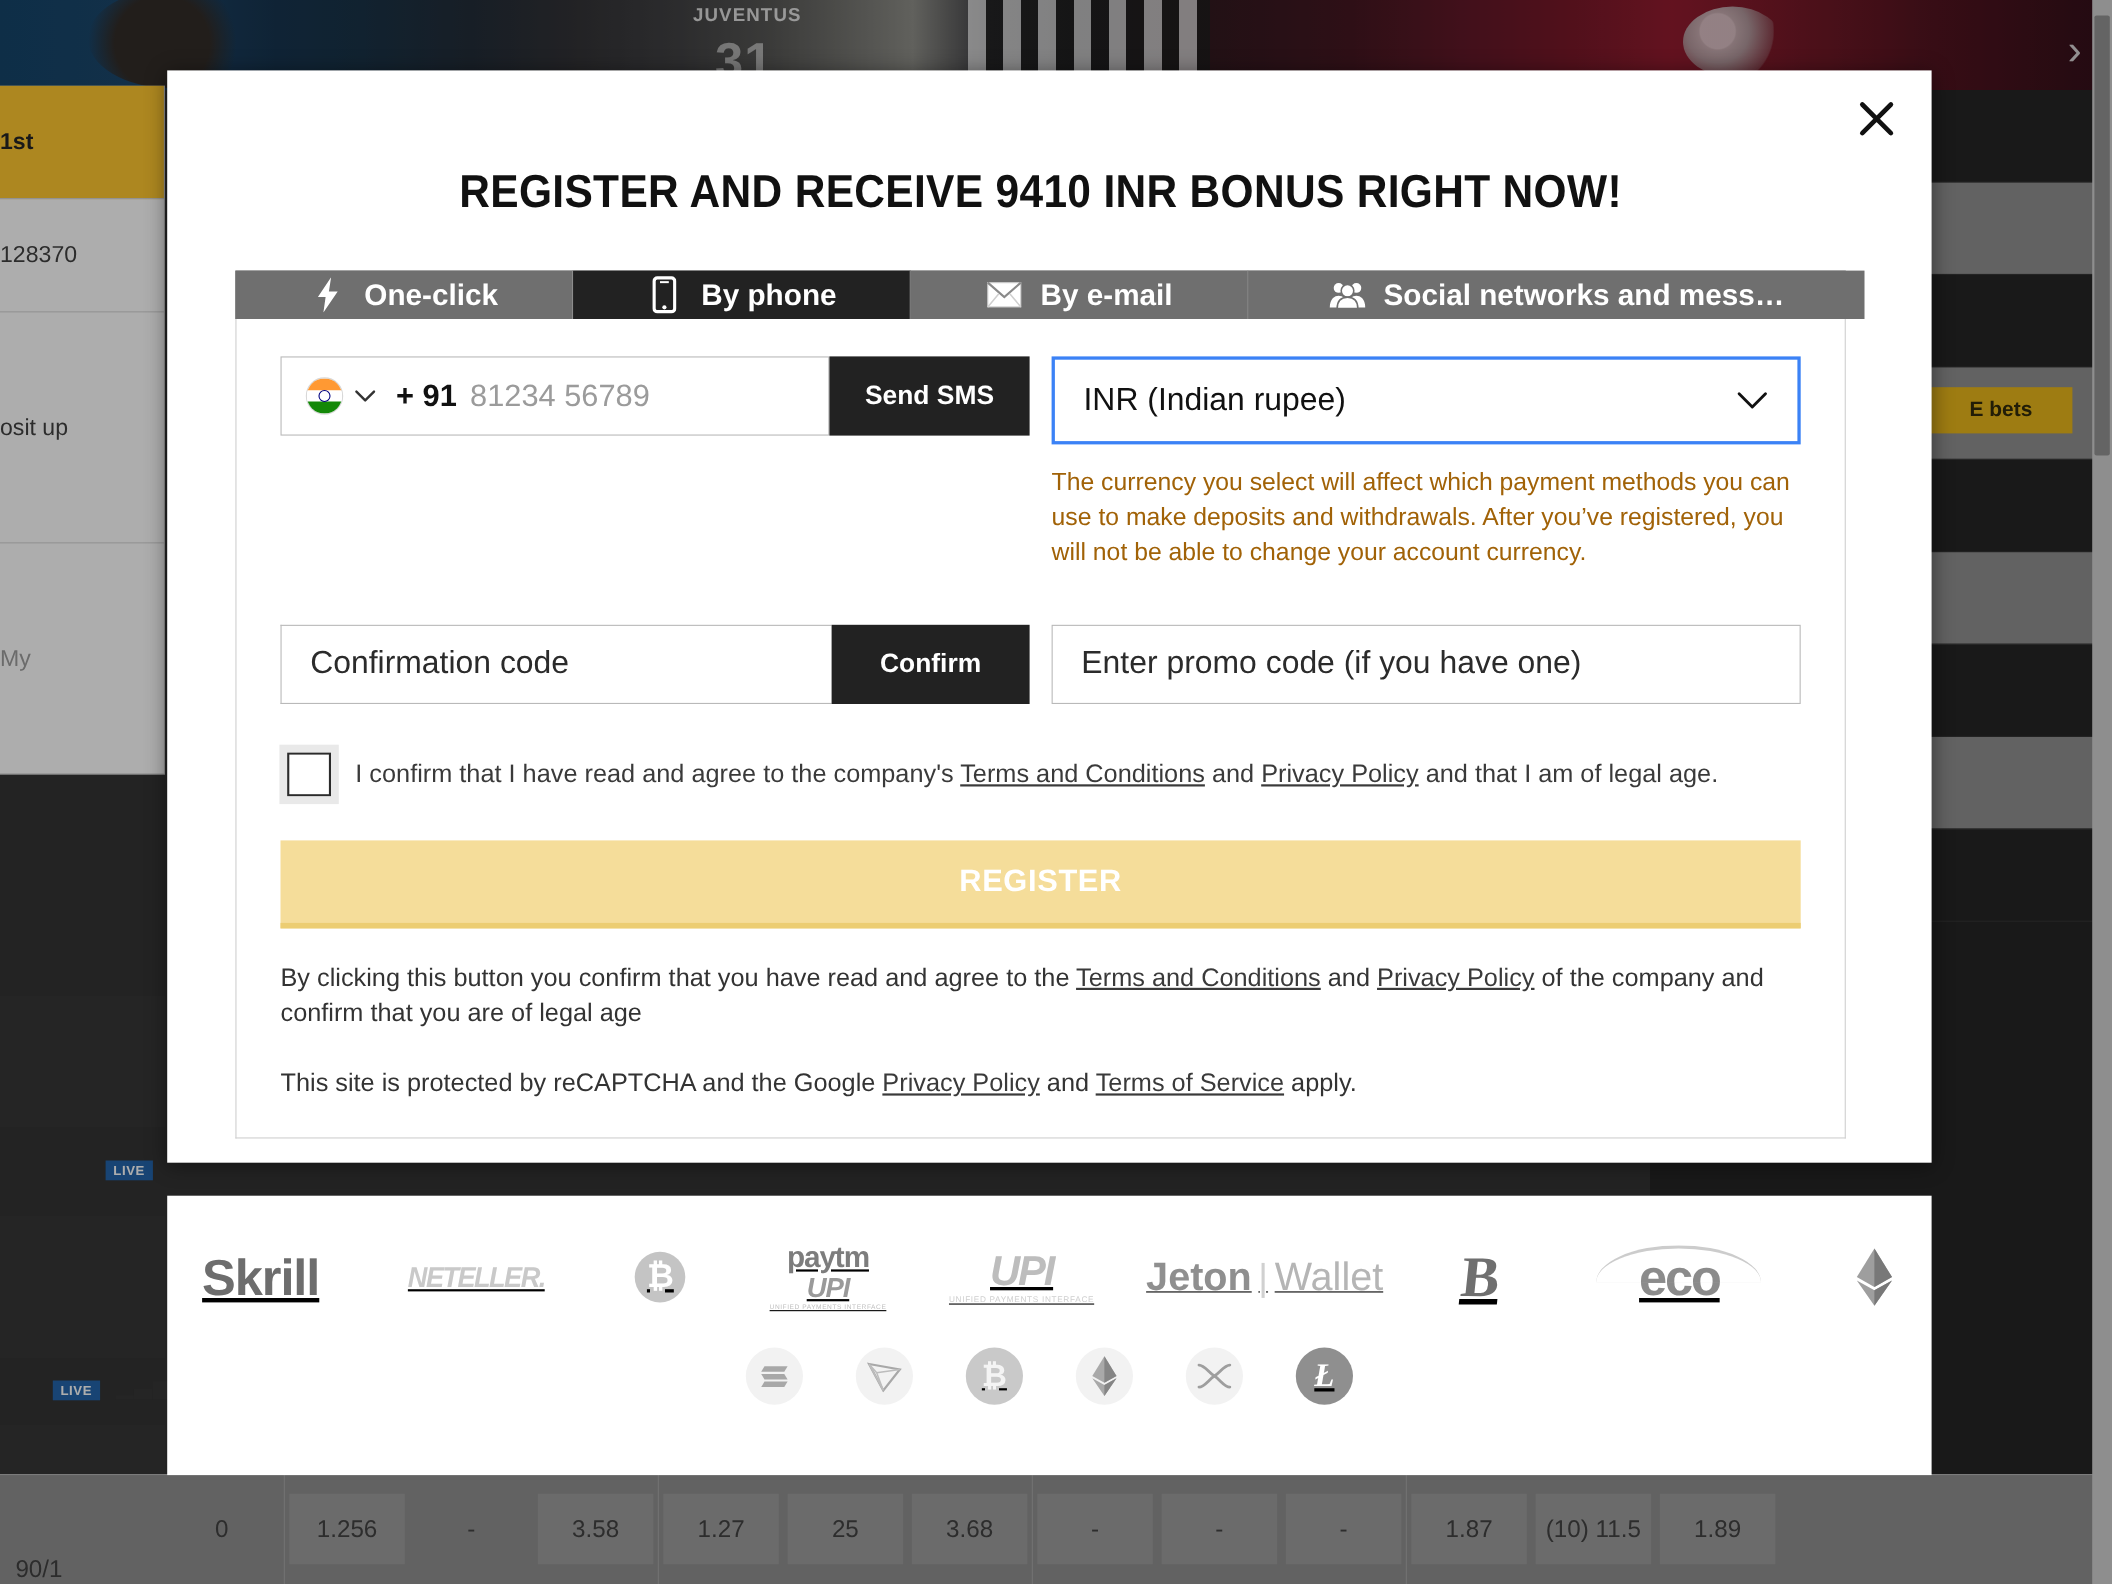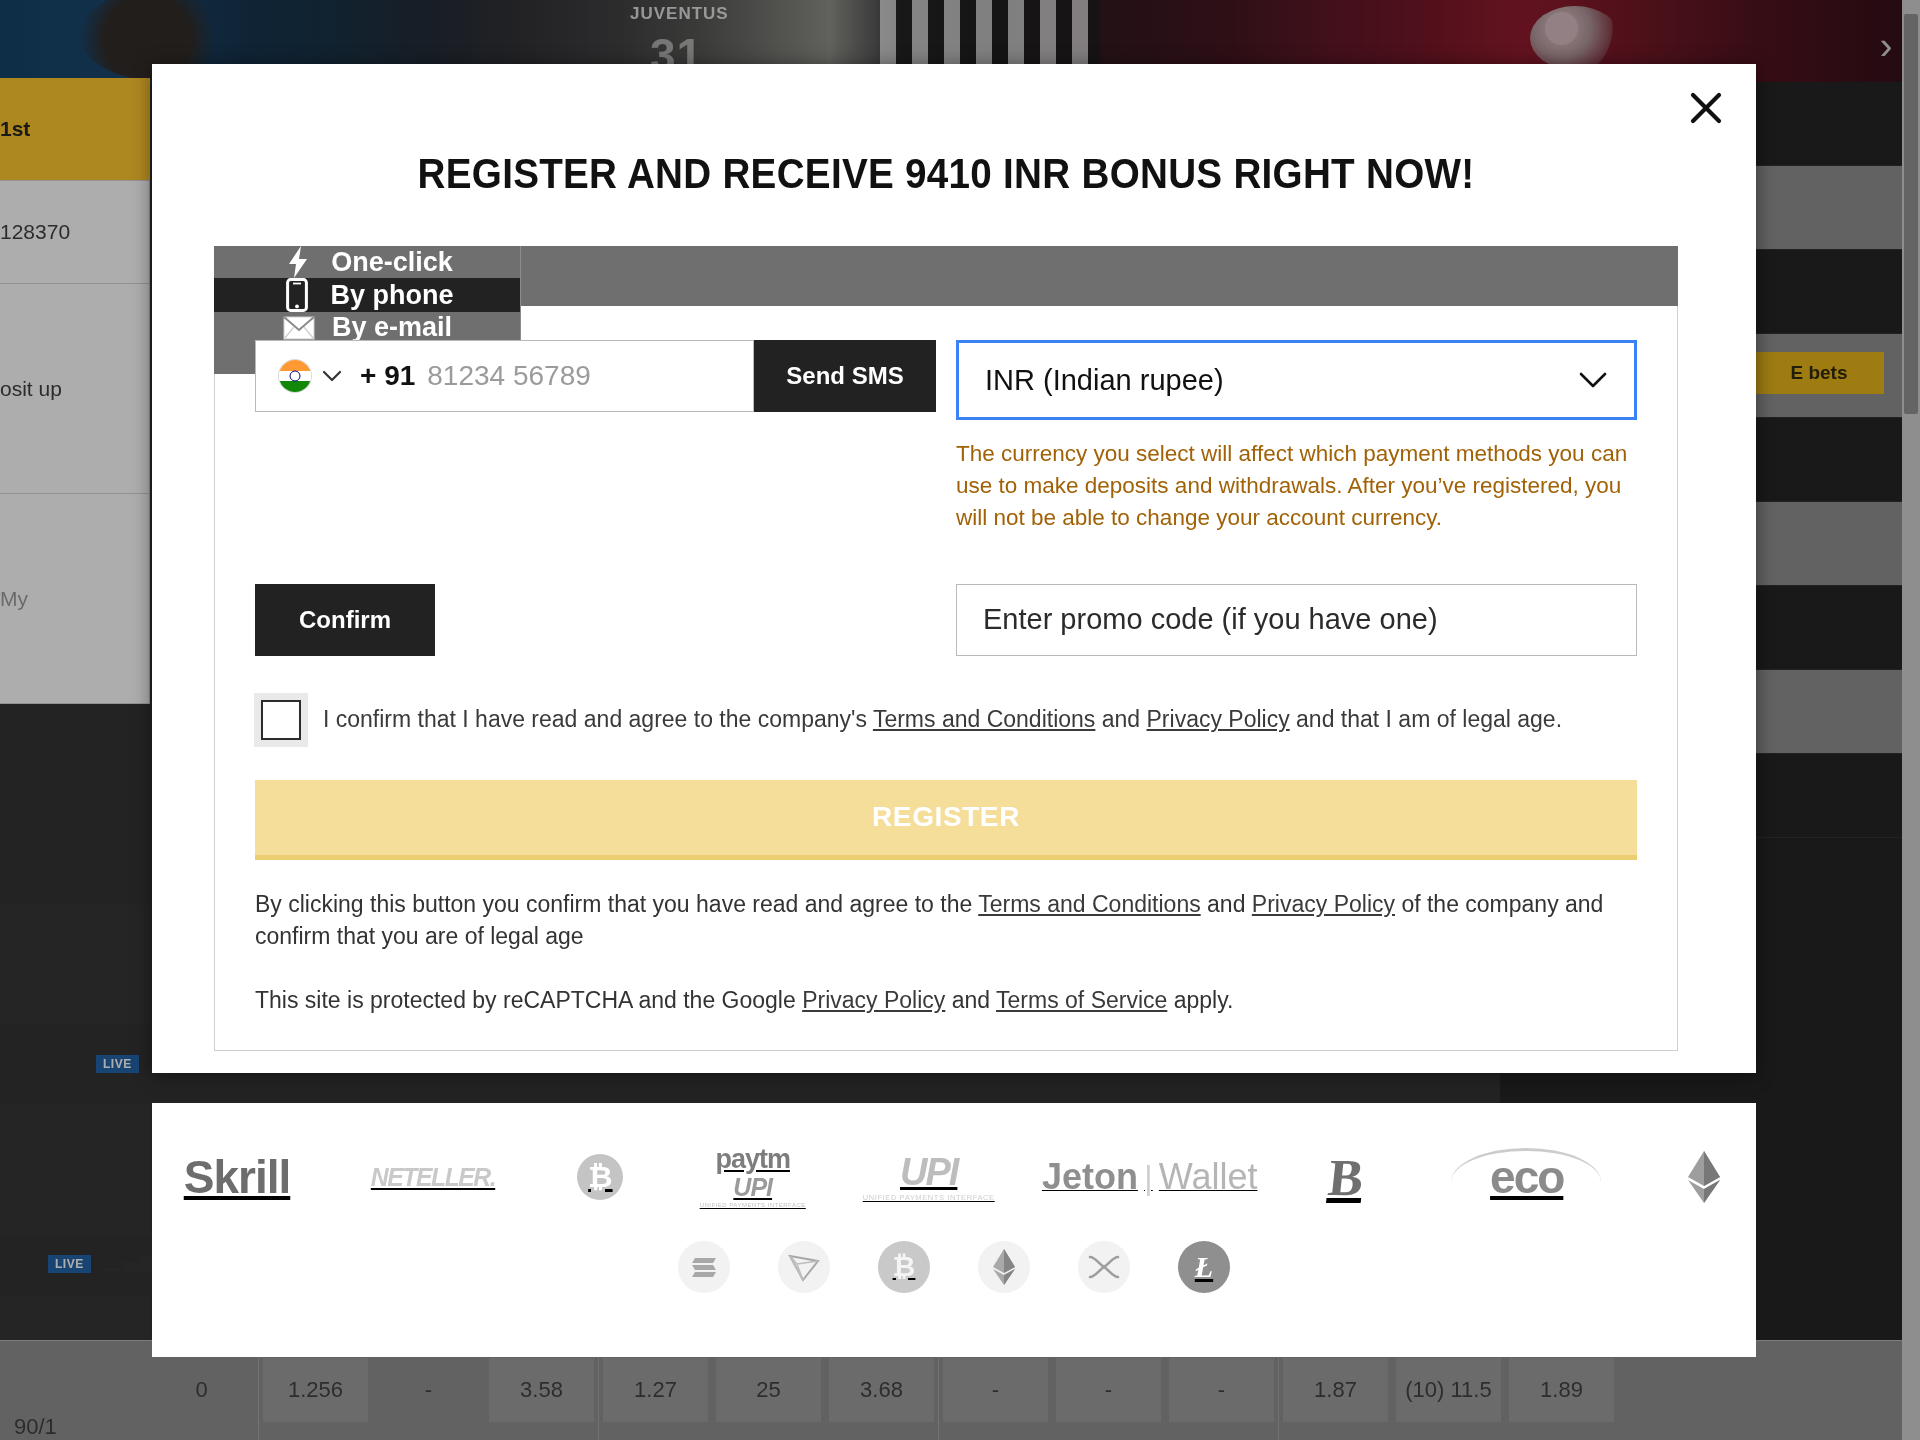--- a/index.html
+++ b/index.html
@@ -165,23 +165,22 @@
     font-size: 42px;
     letter-spacing: 0.3px;
     color: #111111;
     padding: 86px 80px 0 80px;
     transform: scaleX(0.92);
   }
 
   .tabs {
     display: flex;
     margin: 48px 62px 0 62px;
-    height: 60px;
+    height: 44px;
     background: #6f6f6f;
-    flex-direction: column;
   }
   .tab {
     flex: 0 0 auto;
     display: flex; align-items: center; justify-content: center;
     gap: 16px;
     color: #ffffff;
     font-family: "Liberation Sans Narrow", "Liberation Sans", sans-serif;
     font-weight: bold;
     font-size: 27px;
     background: #6f6f6f;
@@ -587,20 +586,23 @@
                 </svg>
               </span>
             </div>
             <div class="hint">The currency you select will affect which payment methods you can use to make deposits and withdrawals. After you’ve registered, you will not be able to change your account currency.</div>
           </div>
         </div>
 
         <div class="row row2">
           <div class="col-left">
             <div class="input-group">
+              <div class="input-box text-input placeholder-dark" style="border-right:none">
+                <span>Confirmation code</span>
+              </div>
               <button class="btn-dark confirm">Confirm</button>
             </div>
           </div>
           <div class="col-right">
             <div class="text-input">
               <span>Enter promo code (if you have one)</span>
             </div>
           </div>
         </div>
 

